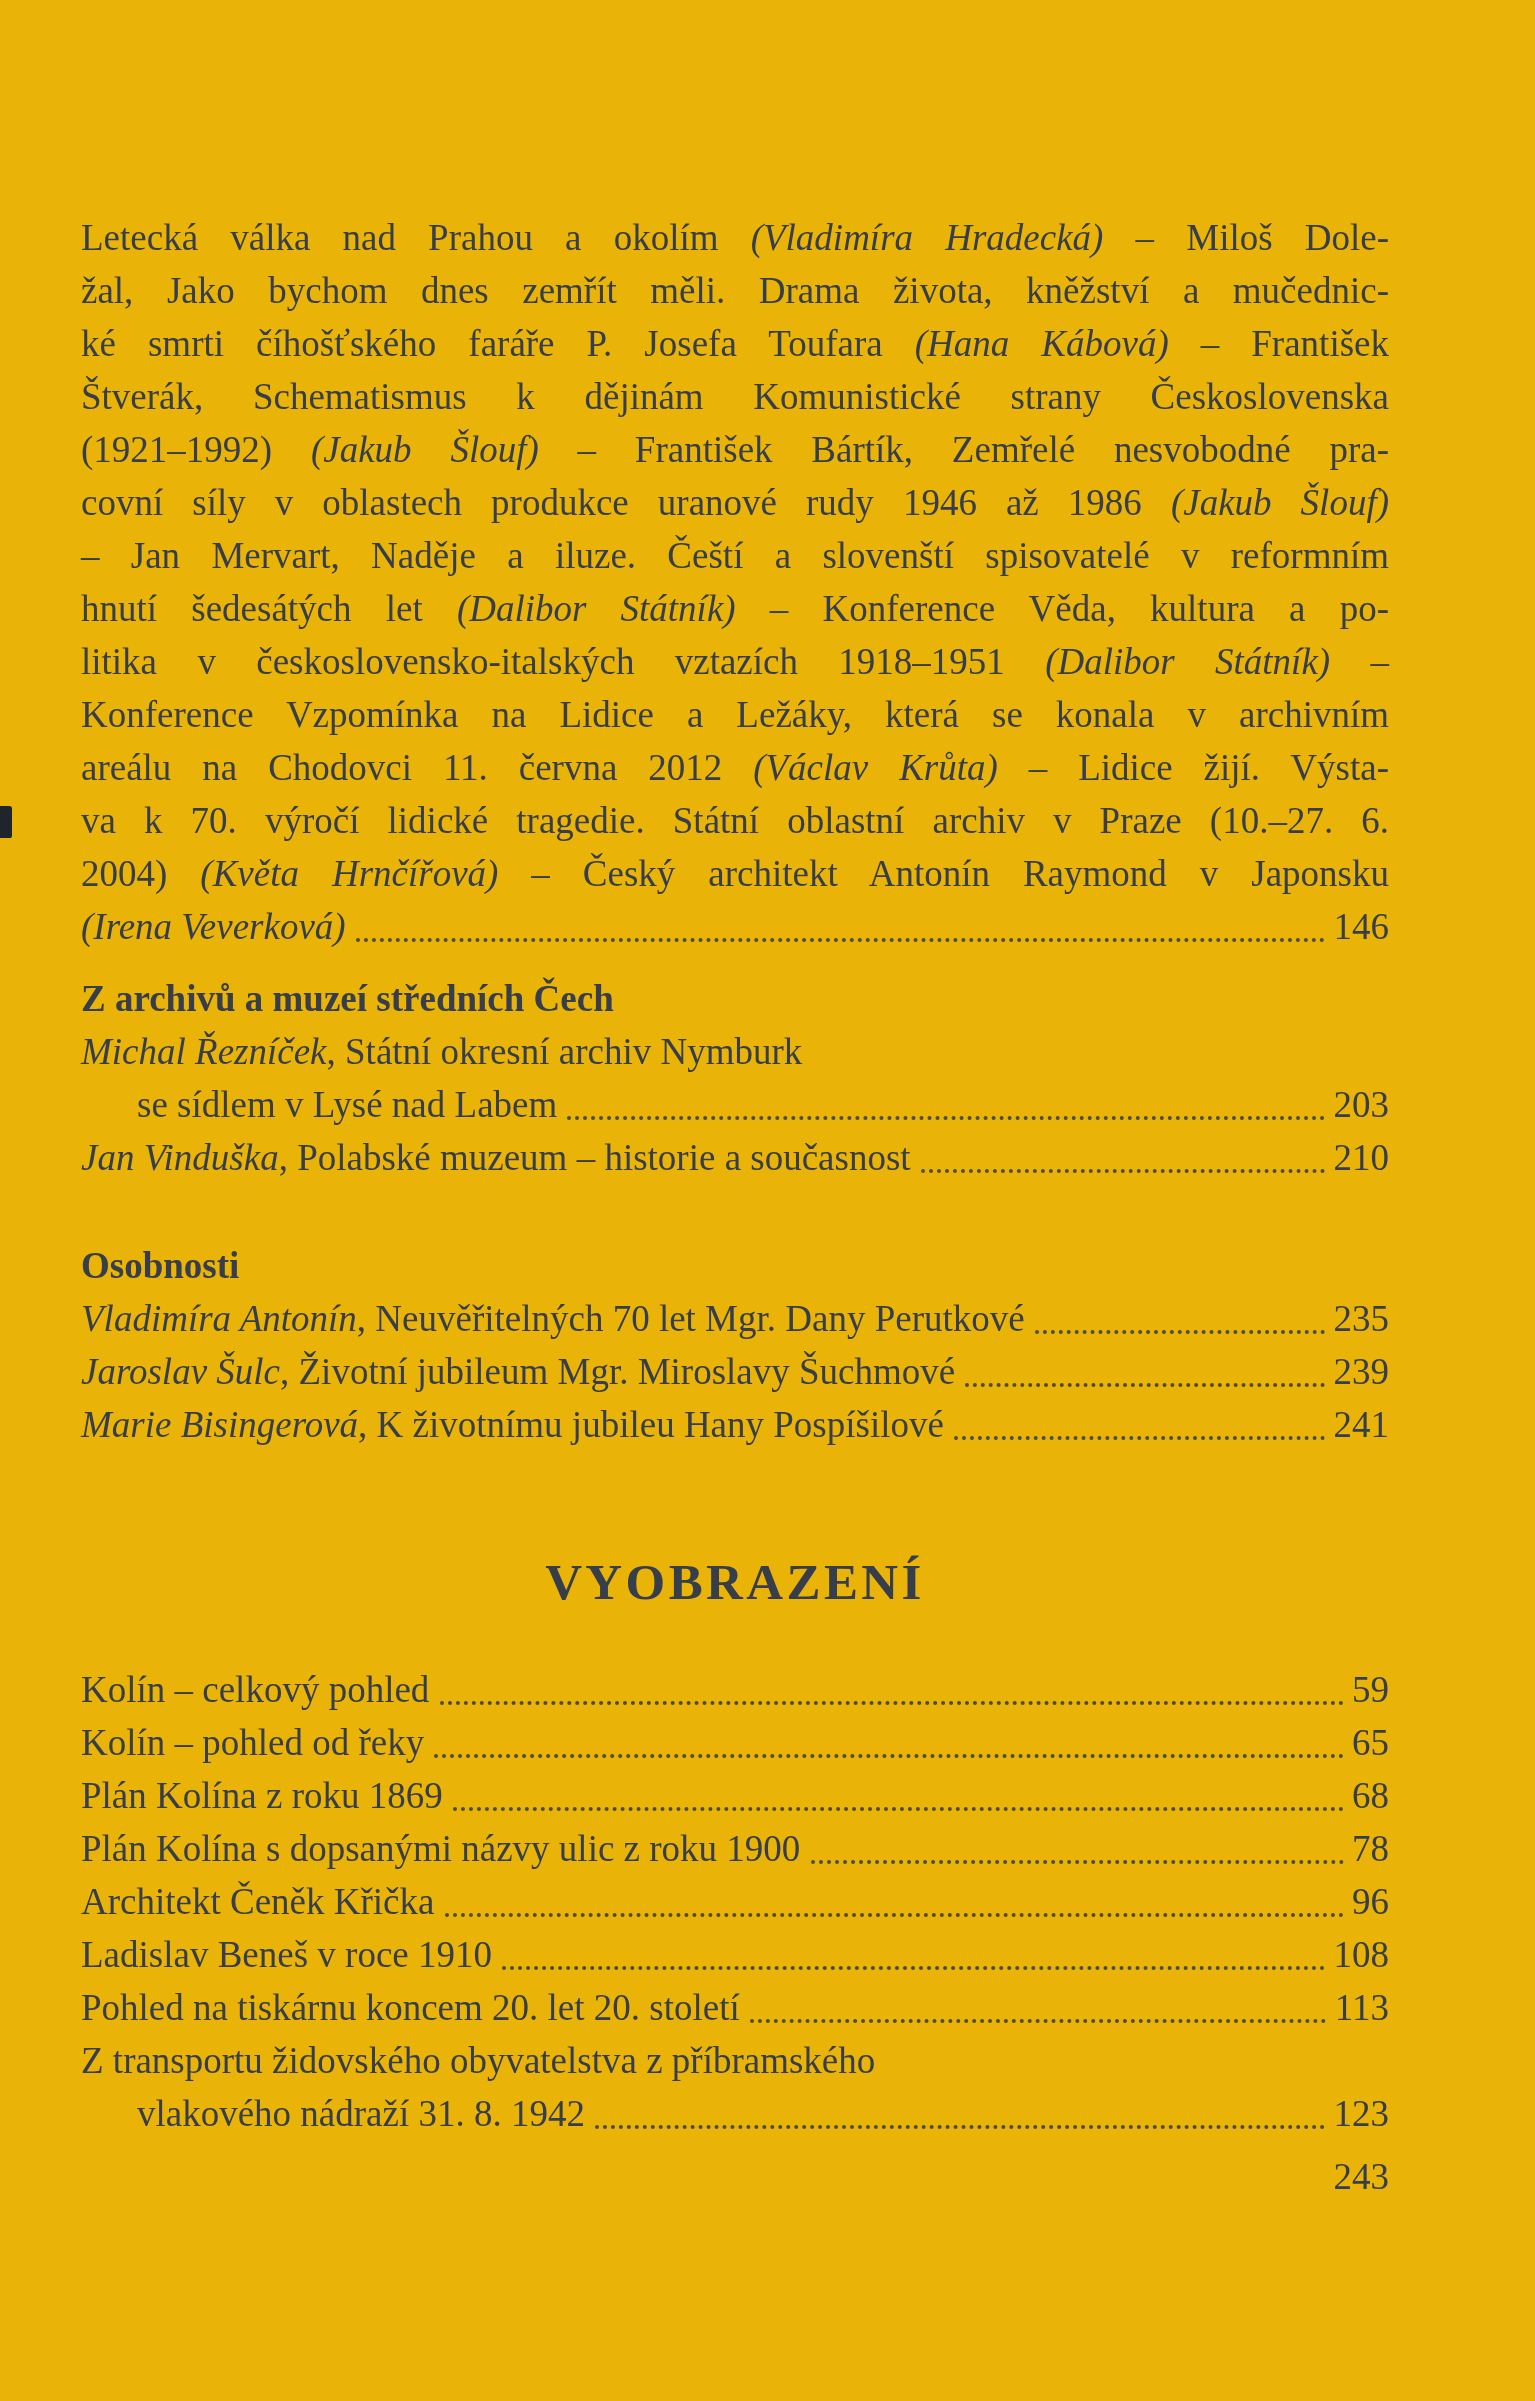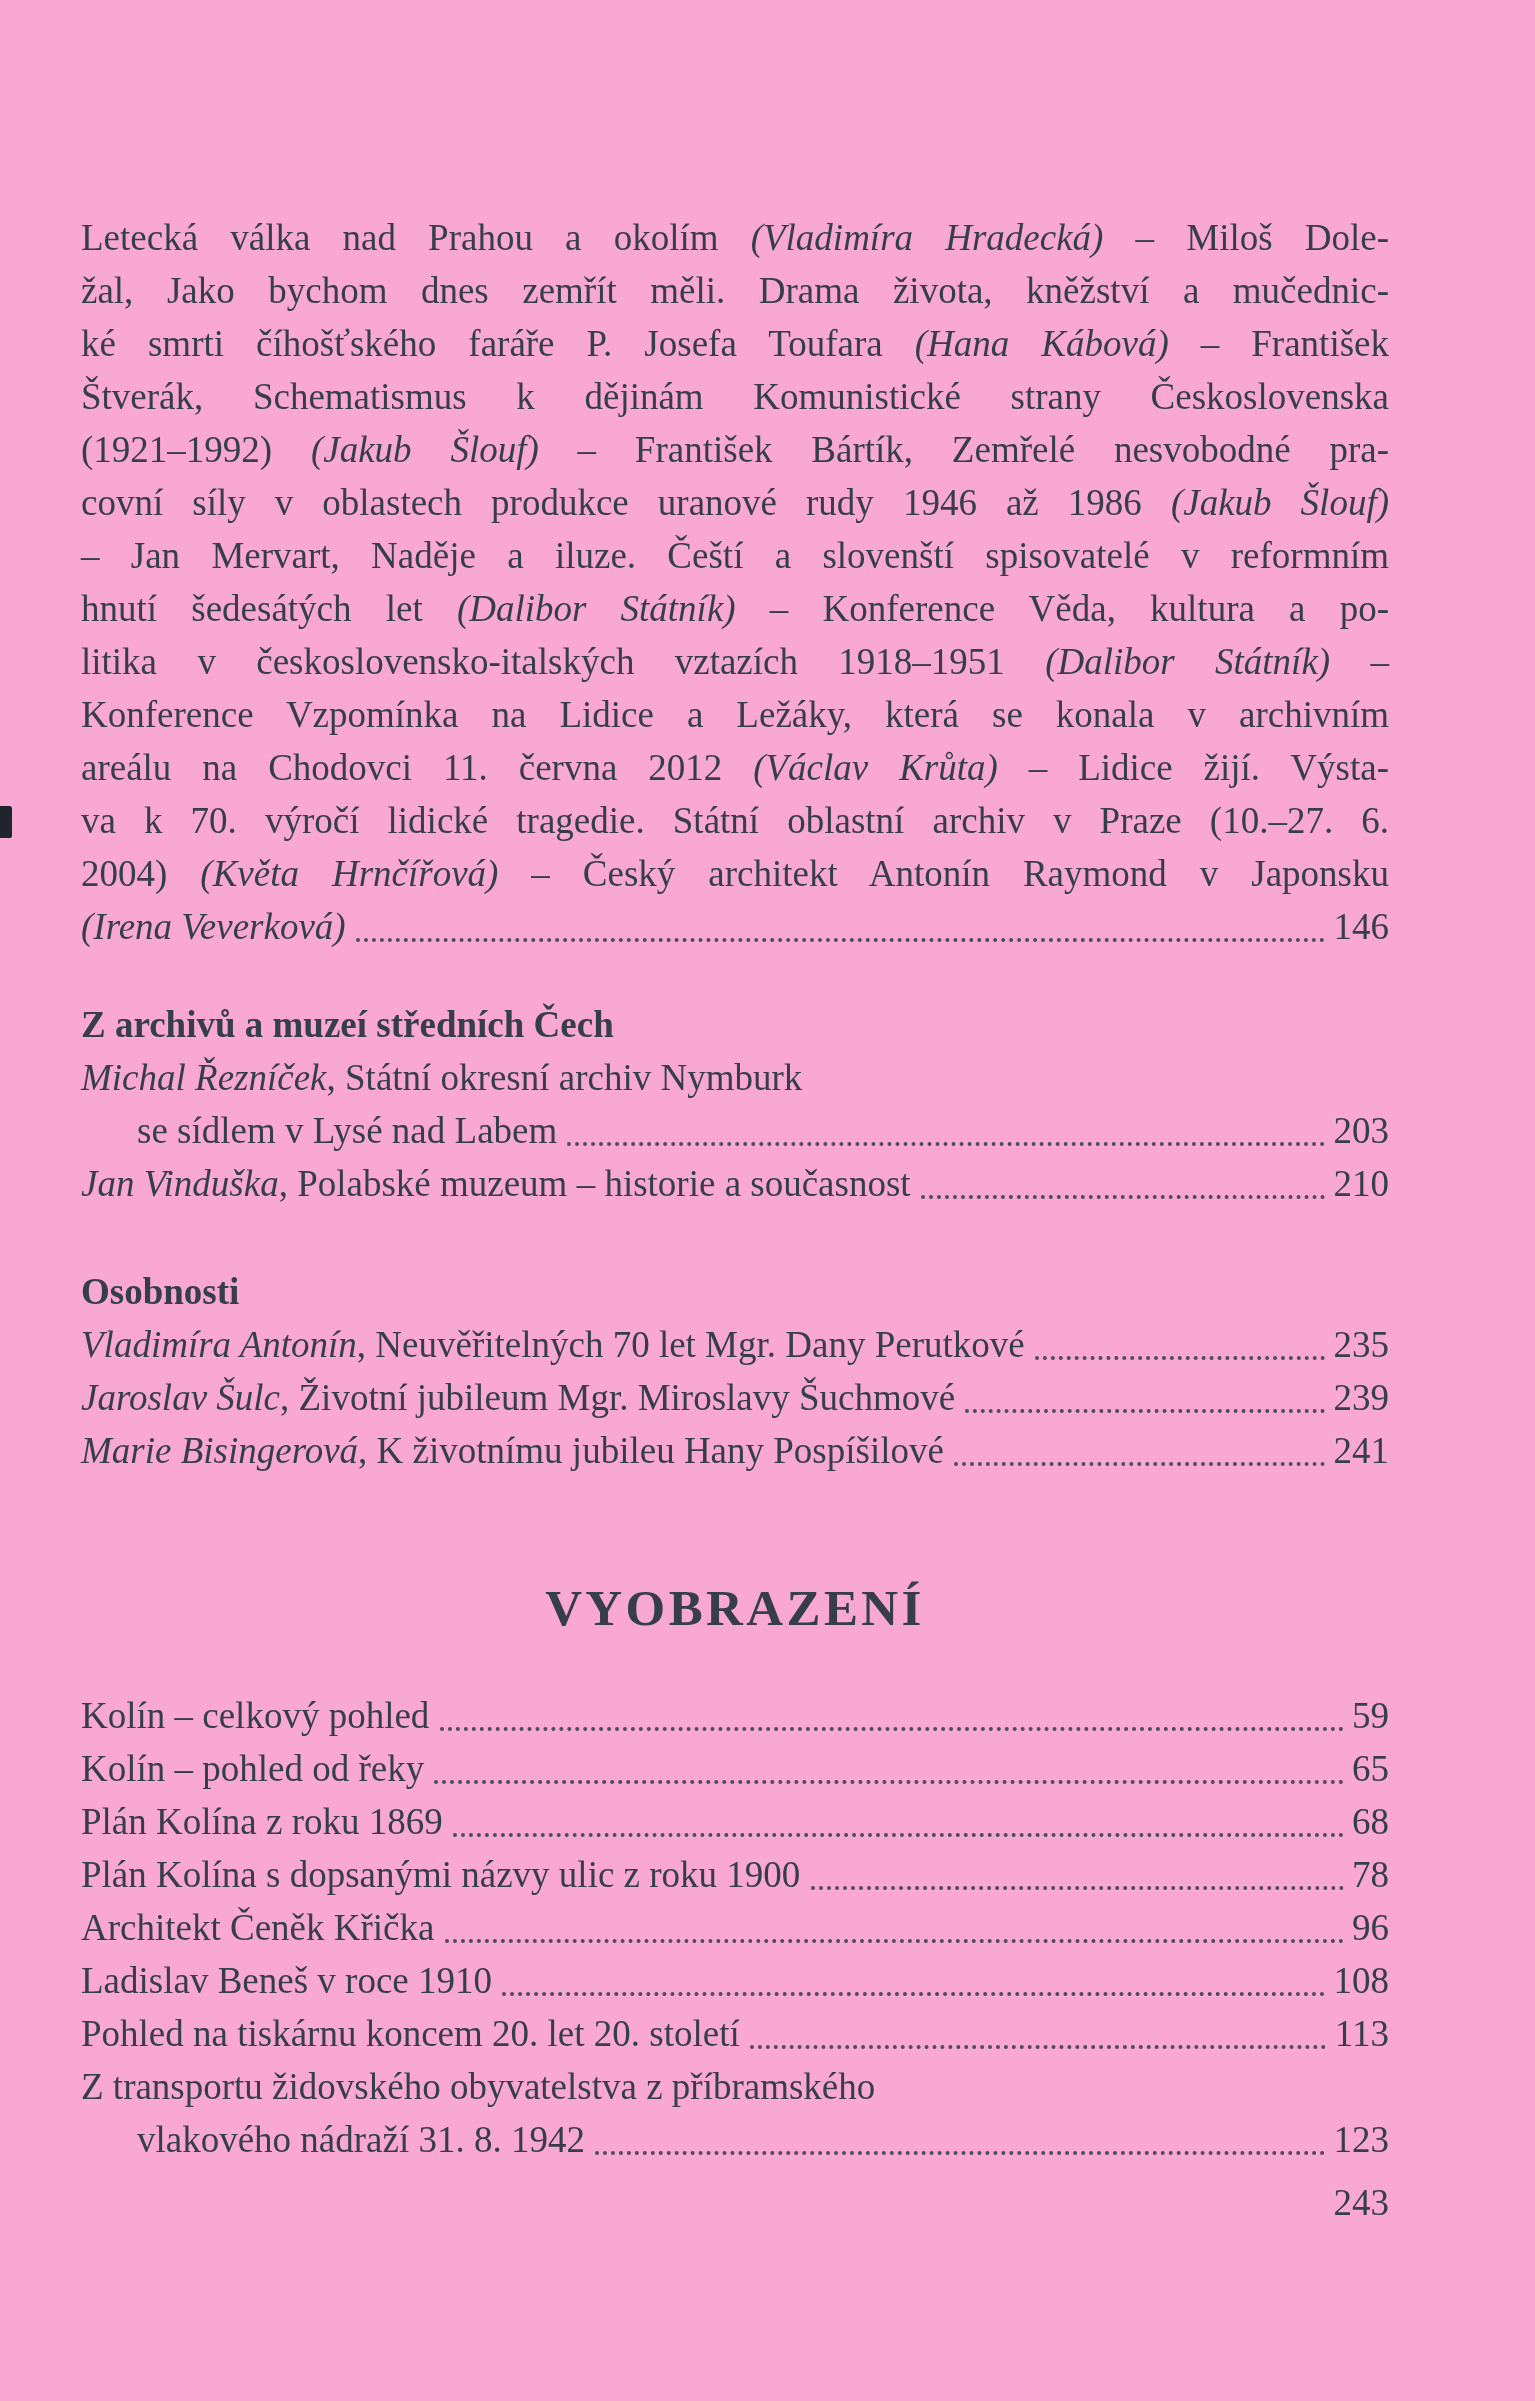--- a/index.html
+++ b/index.html
@@ -2,21 +2,21 @@
 <html lang="cs" style="font-size:13.6px"><head>
 <meta charset="utf-8">
 <style>
   * { margin:0; padding:0; box-sizing:border-box; }
   html,body { width:1536px; height:2401px; }
   body { background:#e9e9e7; font-family:"Liberation Serif","DejaVu Serif",serif; }
 
   .page {
     position:relative;
     width:1536px; height:2401px;
-    background:#f9a8d4;
+    background:#eab308;
     color:#363d4b;
     overflow:hidden;
   }
 
   .scan-artifact {
     position:absolute;
     left:0; top:806px;
     width:12px; height:32px;
     background:#20242d;
     border-radius:0 2.6px 2.6px 0;
@@ -51,21 +51,21 @@
     margin:0 8.5px 11px 10.2px;
     min-width:34px;
   }
   .page-ref { white-space:nowrap; }
 
   .section-title {
     font-size:37px;
     line-height:53px;
     font-weight:bold;
   }
-  .section-archives { margin-top:45px; }
+  .section-archives { margin-top:19px; }
   .section-people   { margin-top:55px; }
 
   .vyob-heading {
     margin-top:101px;
     font-size:51px;
     line-height:60px;
     font-weight:bold;
     letter-spacing:3.4px;
     text-align:center;
   }

